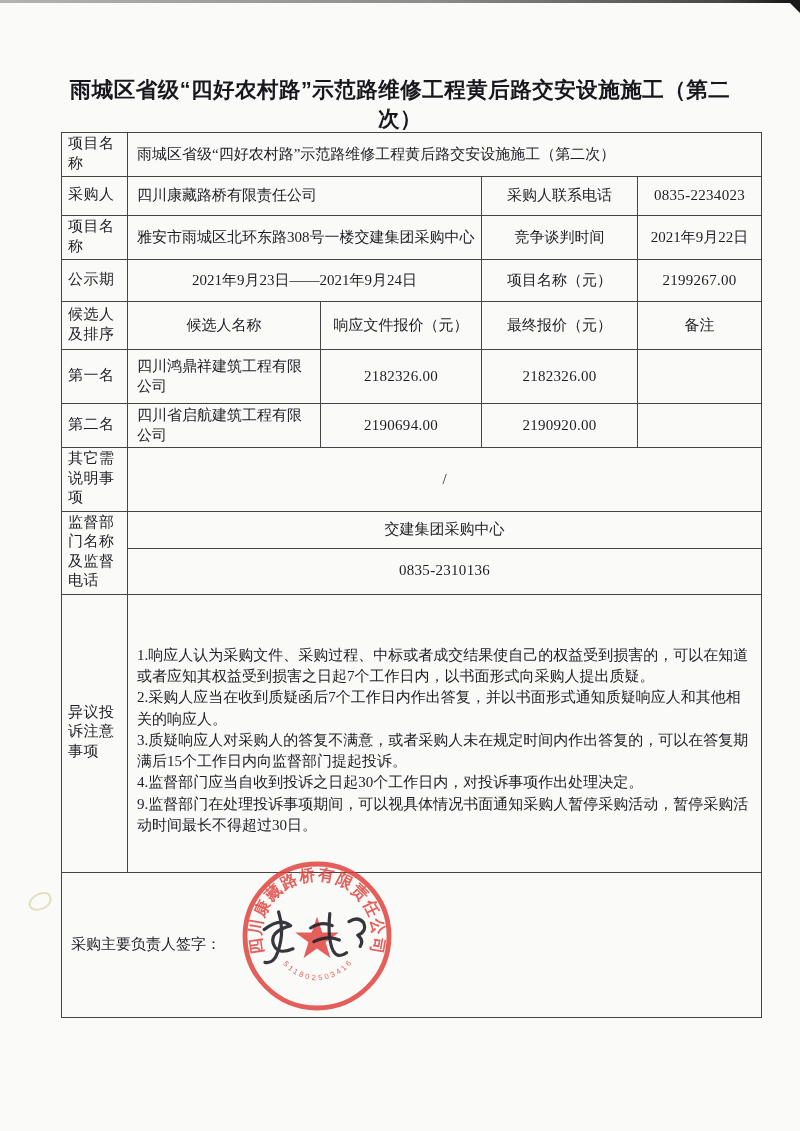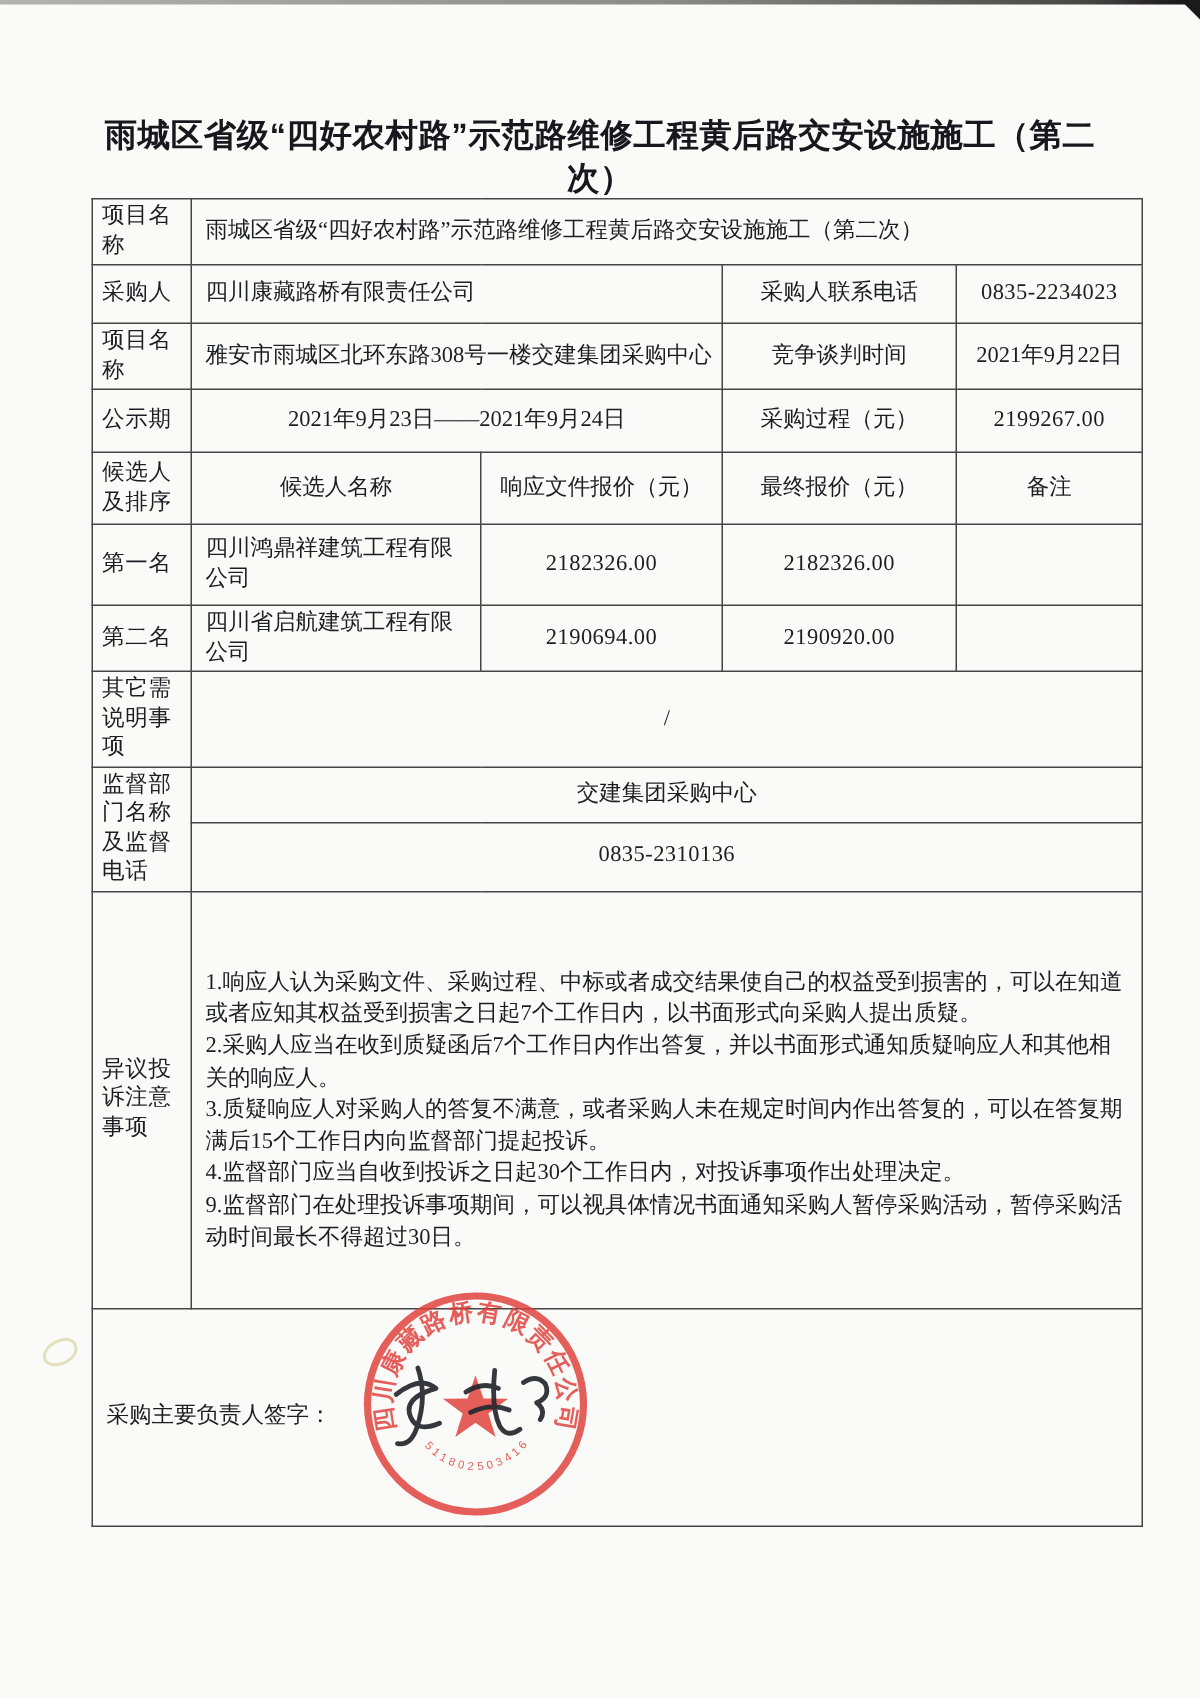--- a/index.html
+++ b/index.html
@@ -87,21 +87,21 @@
   <tr style="height:43px">
     <td class="lbl">项目名称</td>
     <td class="lft" colspan="2">雅安市雨城区北环东路308号一楼交建集团采购中心</td>
     <td class="ctr">竞争谈判时间</td>
     <td class="ctr">2021年9月22日</td>
   </tr>
 
   <tr style="height:42px">
     <td class="lbl">公示期</td>
     <td class="ctr" colspan="2">2021年9月23日——2021年9月24日</td>
-    <td class="ctr">采购过程（元）</td>
+    <td class="ctr">项目名称（元）</td>
     <td class="ctr num">2199267.00</td>
   </tr>
 
   <tr style="height:48px">
     <td class="lbl">候选人及排序</td>
     <td class="ctr">候选人名称</td>
     <td class="ctr">响应文件报价（元）</td>
     <td class="ctr">最终报价（元）</td>
     <td class="ctr">备注</td>
   </tr>

